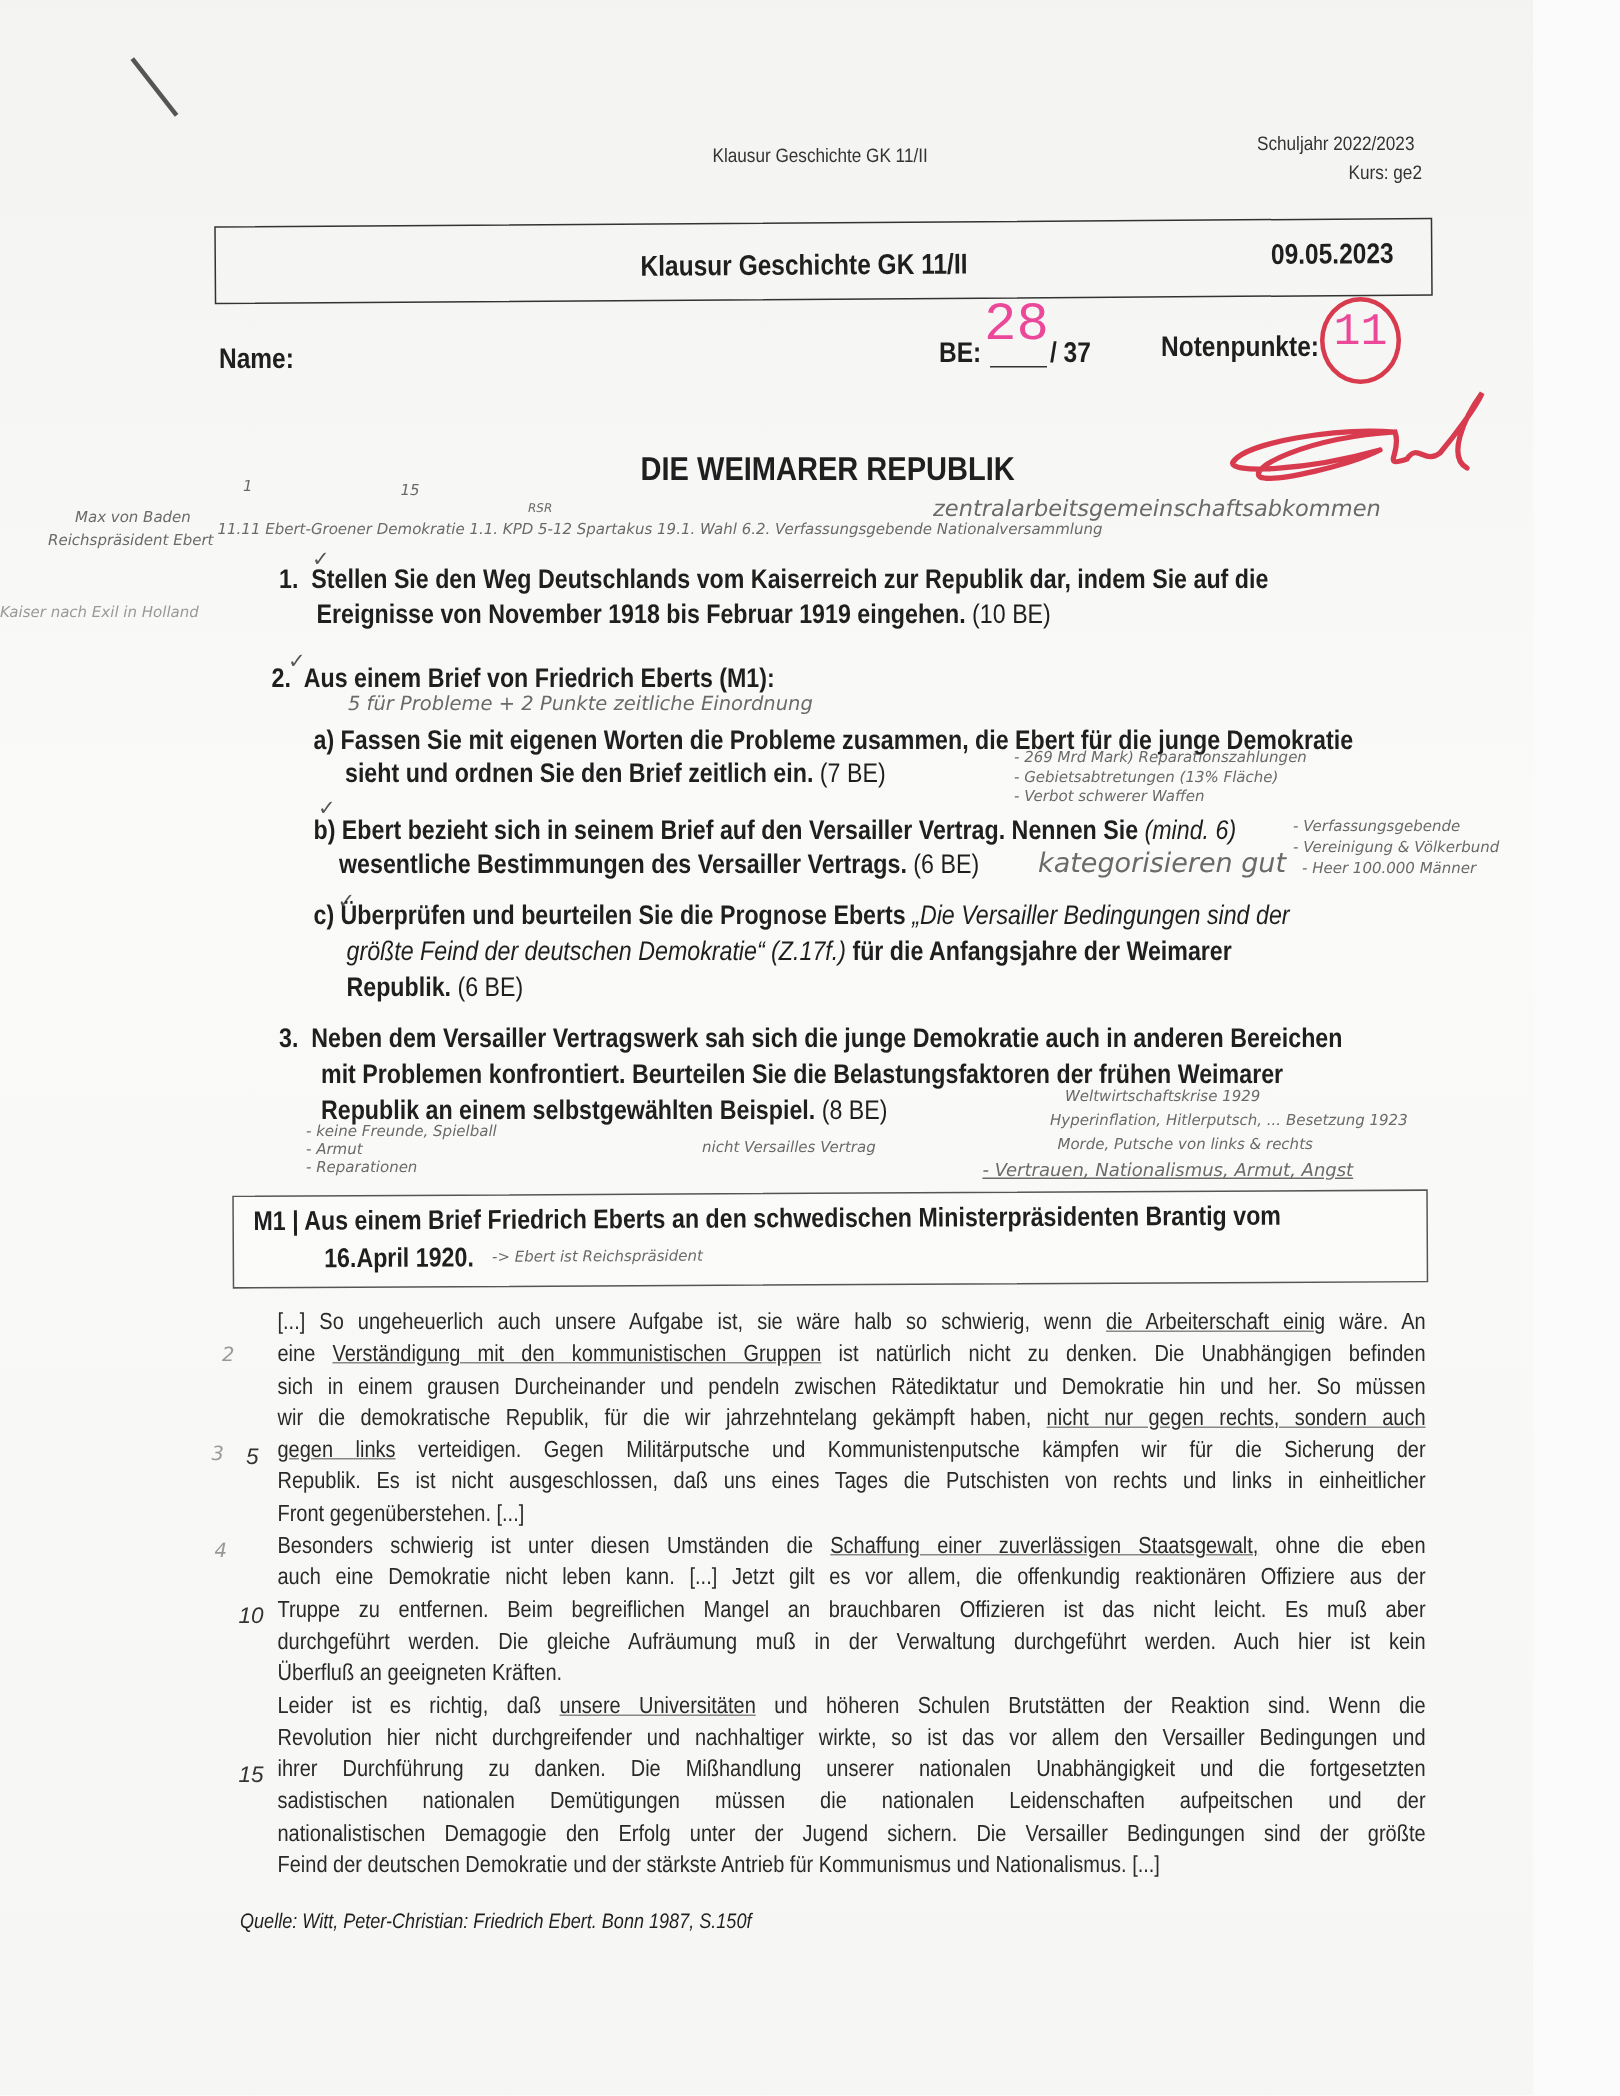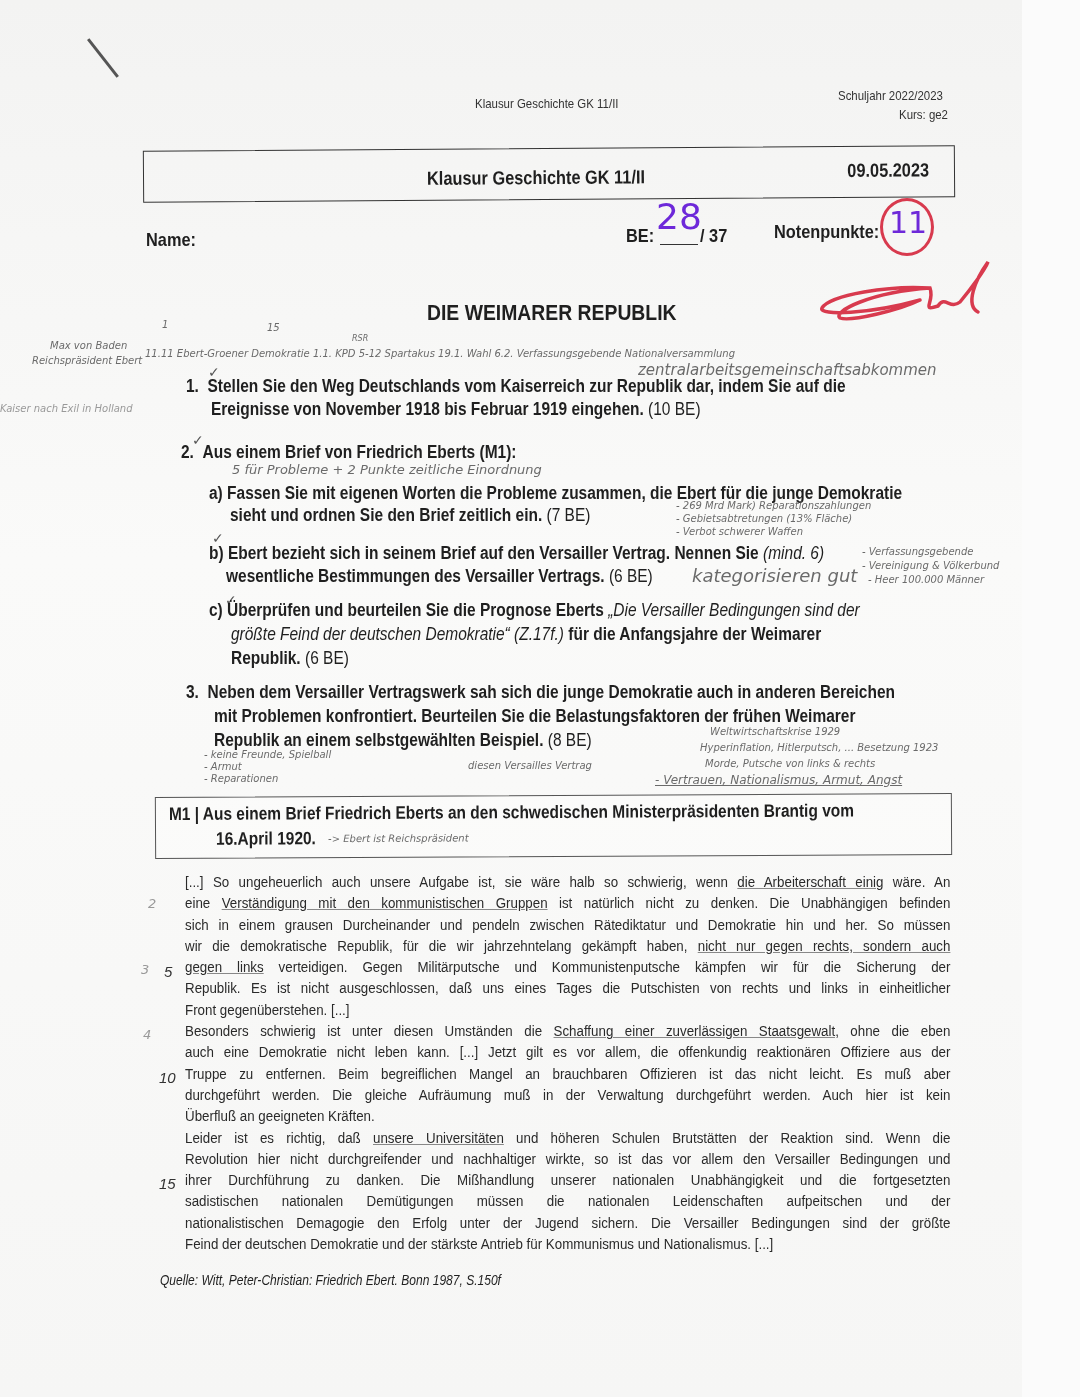--- a/index.html
+++ b/index.html
@@ -7,21 +7,21 @@
       width: 1080px; height: 1397px; position: relative; overflow: hidden;
       background: linear-gradient(180deg, #f3f3f2 0%, #fafaf9 40%, #f6f6f5 100%);
       font-family: "Liberation Sans", sans-serif; color: #1f1f1f;
     }
     .paper-edge {
       position: absolute; left: 1022px; top: 0; width: 58px; height: 1397px;
       background: #fbfbfb;
     }
     .abs { position: absolute; white-space: nowrap; }
     .hand { font-family: "DejaVu Sans", sans-serif; color: #6a6a6a; font-style: italic; }
-    .red { color: #6d28d9; }
+    .red { color: #ec4899; font-family: Liberation Mono, monospace; }
     .slash { position: absolute; left: 87px; top: 40px; width: 3px; height: 48px; background: #555; transform: rotate(-38deg); transform-origin: top left; }
 
     .hdr-small { font-size: 13px; color: #333; transform: scaleX(0.88); transform-origin: left; }
     .title-box {
       position: absolute; left: 143px; top: 148px; width: 810px; height: 50px;
       border: 1.5px solid #333; transform: rotate(-0.4deg);
     }
     .title-box .t1 { position: absolute; left: 283px; top: 18px; font-size: 19px; font-weight: bold; transform: scaleX(0.86); transform-origin: left; }
     .title-box .t2 { position: absolute; right: 25px; top: 13px; font-size: 19px; font-weight: bold; transform: scaleX(0.86); transform-origin: right; }
 
@@ -81,21 +81,21 @@
 
 <div class="abs section-title" style="left:427px; top:300px;">DIE WEIMARER REPUBLIK</div>
 
 <div class="abs hand note-sm" style="left:162px; top:319px;">1</div>
 <div class="abs hand note-sm" style="left:267px; top:322px;">15</div>
 <div class="abs hand note-sm" style="left:50px; top:340px;">Max von Baden</div>
 <div class="abs hand note-sm" style="left:0px; top:355px;padding-left:32px;">Reichspräsident Ebert</div>
 <div class="abs hand note-sm" style="left:0px; top:403px; color:#999;">Kaiser nach Exil in Holland</div>
 <div class="abs hand note-sm" style="left:145px; top:348px;">11.11 Ebert-Groener  Demokratie 1.1. KPD  5-12 Spartakus  19.1. Wahl  6.2. Verfassungsgebende Nationalversammlung</div>
 <div class="abs hand note-sm" style="left:312px; top:334px; font-size:8px;padding-left:40px;">RSR</div>
-<div class="abs hand" style="left:638px; top:330px; font-size:15px;margin-top:31px;">zentralarbeitsgemeinschaftsabkommen</div>
+<div class="abs hand" style="left:622px; top:330px; font-size:15px;">zentralarbeitsgemeinschaftsabkommen</div>
 
 <div class="abs check" style="left:208px; top:364px;">✓</div>
 <div class="abs task" style="left:186px; top:375px;">
   <span>1.</span>&nbsp;&nbsp;<span>Stellen Sie den Weg Deutschlands vom Kaiserreich zur Republik dar, indem Sie auf die</span>
 </div>
 <div class="abs task" style="left:211px; top:398px;">
   <span>Ereignisse von November 1918 bis Februar 1919 eingehen.</span> <span class="n">(10 BE)</span>
 </div>
 
 <div class="abs check" style="left:192px; top:432px;">✓</div>
@@ -137,21 +137,21 @@
 <div class="abs task" style="left:186px; top:681px;">
   <span>3.</span>&nbsp;&nbsp;<span>Neben dem Versailler Vertragswerk sah sich die junge Demokratie auch in anderen Bereichen</span>
 </div>
 <div class="abs task" style="left:214px; top:705px;">mit Problemen konfrontiert. Beurteilen Sie die Belastungsfaktoren der frühen Weimarer</div>
 <div class="abs task" style="left:214px; top:729px;">
   <span>Republik an einem selbstgewählten Beispiel.</span> <span class="n">(8  BE)</span>
 </div>
 <div class="abs hand note-sm" style="left:204px; top:749px;">- keine Freunde, Spielball</div>
 <div class="abs hand note-sm" style="left:204px; top:761px;">- Armut</div>
 <div class="abs hand note-sm" style="left:204px; top:773px;">- Reparationen</div>
-<div class="abs hand note-sm" style="left:468px; top:760px;">diesen Versailles Vertrag</div>
+<div class="abs hand note-sm" style="left:468px; top:760px;">nicht Versailles Vertrag</div>
 <div class="abs hand note-sm" style="left:710px; top:726px;">Weltwirtschaftskrise 1929</div>
 <div class="abs hand note-sm" style="left:700px; top:742px;">Hyperinflation, Hitlerputsch, ... Besetzung 1923</div>
 <div class="abs hand note-sm" style="left:705px; top:758px;">Morde, Putsche von links &amp; rechts</div>
 <div class="abs hand" style="left:655px; top:773px; font-size:12px; text-decoration:underline;">- Vertrauen, Nationalismus, Armut, Angst</div>
 
 <div class="source-box">
   <span class="line" style="left:13px; top:6px;">M1 | Aus einem Brief Friedrich Eberts an den schwedischen Ministerpräsidenten Brantig vom</span>
   <span class="line" style="left:60px; top:31px;">16.April 1920.</span>
   <span class="abs hand note-sm" style="left:172px; top:36px;">-&gt; Ebert ist Reichspräsident</span>
 </div>

